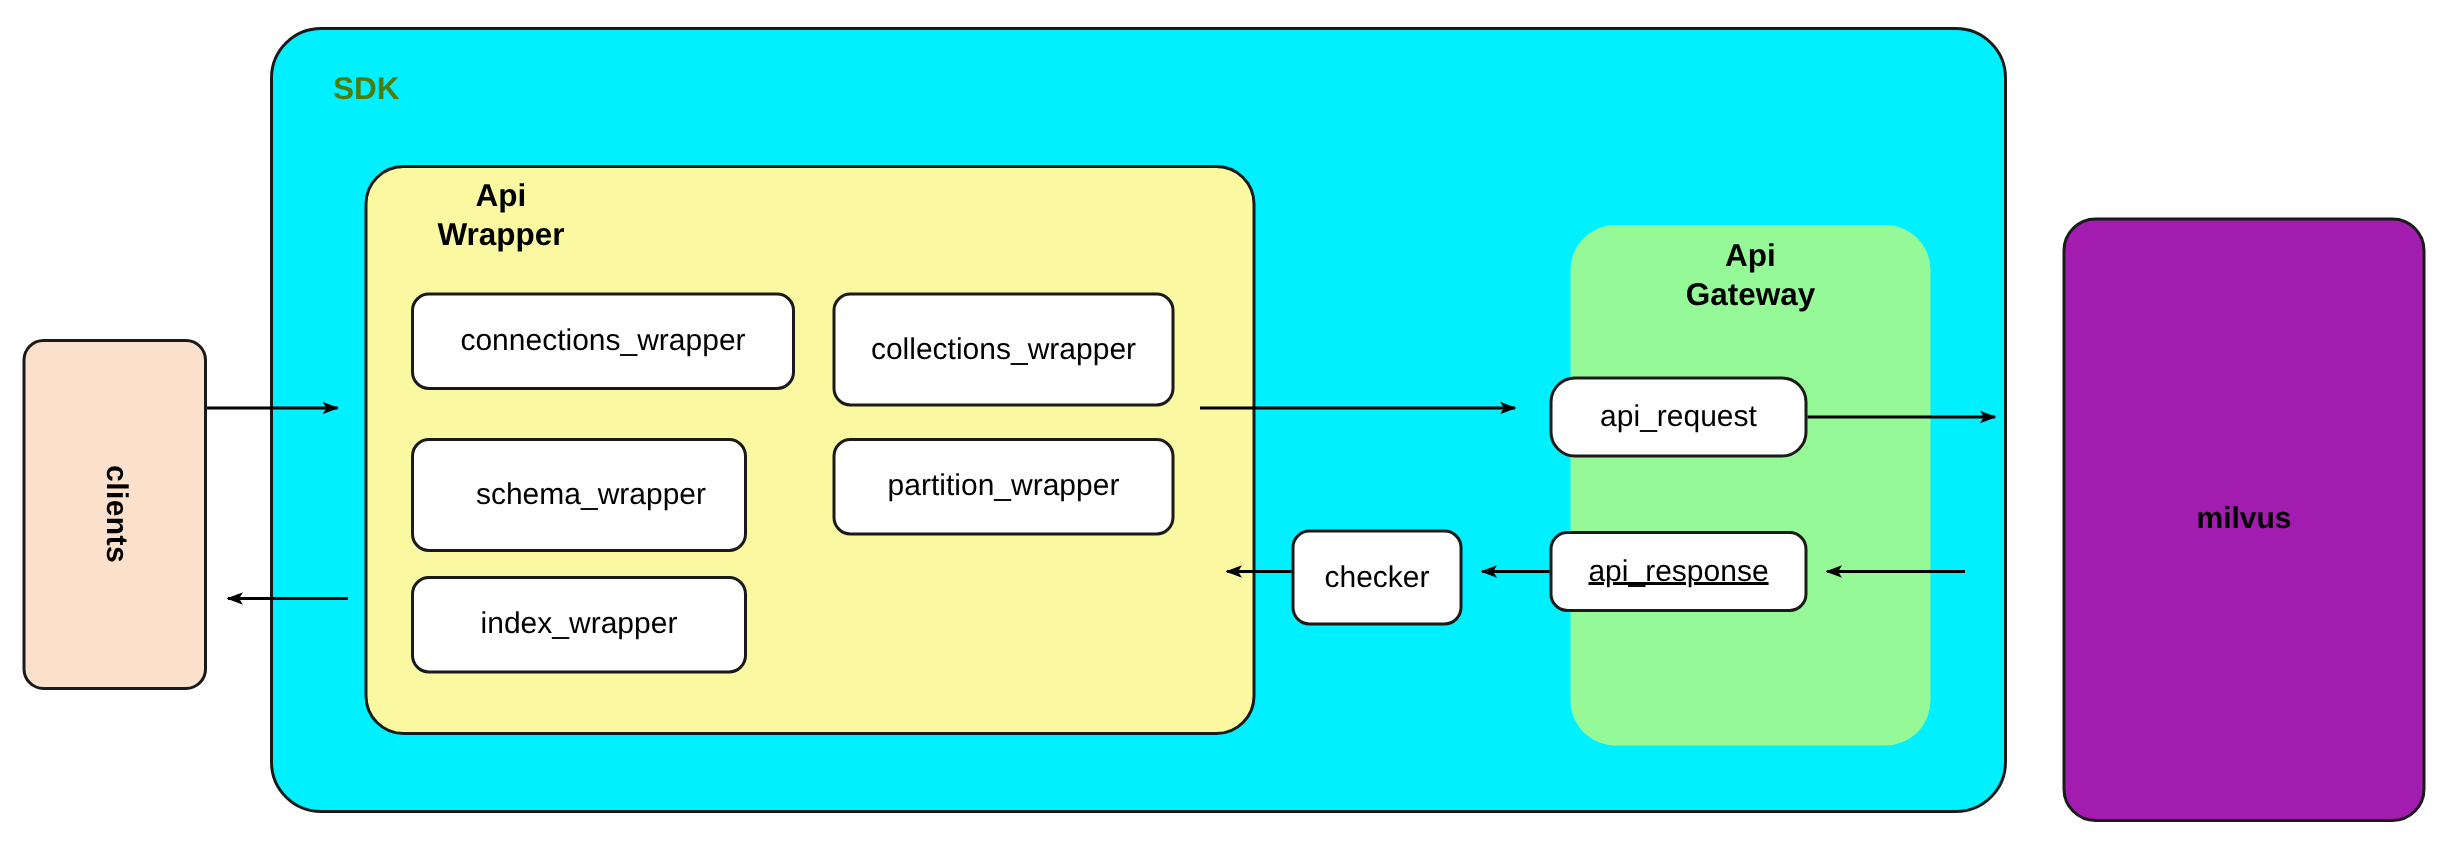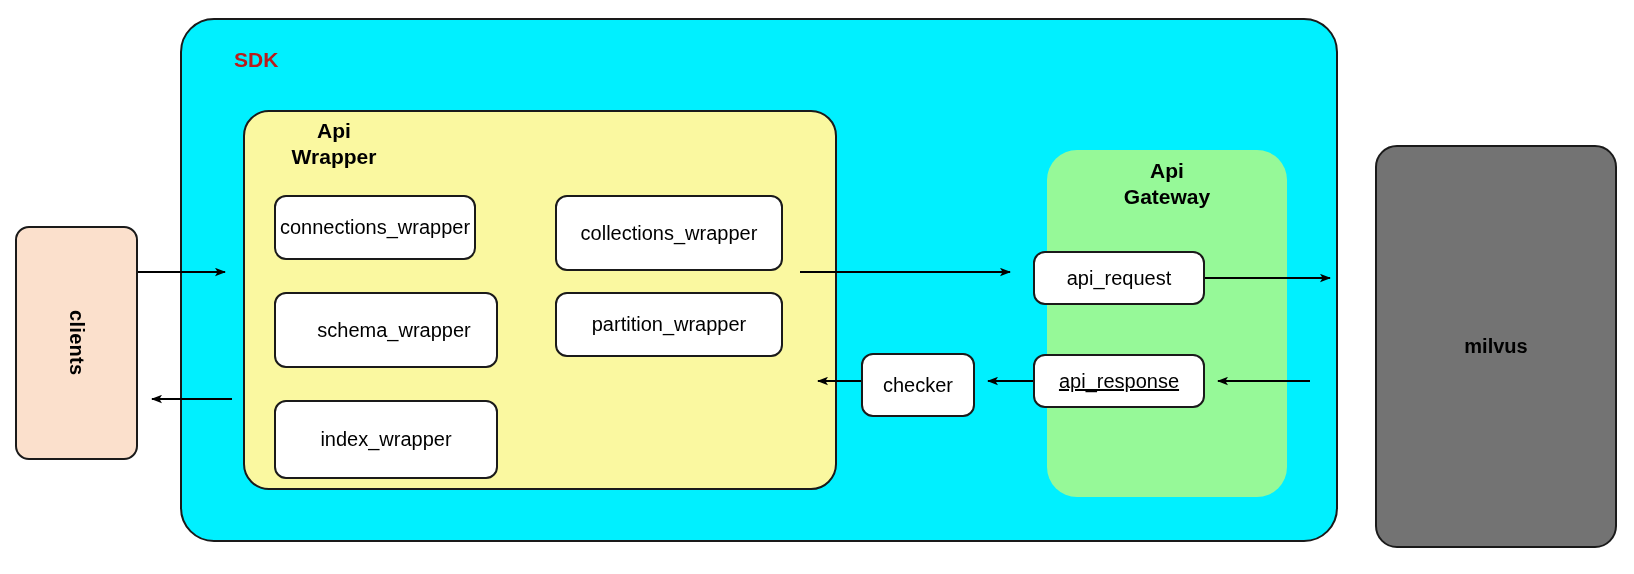--- a/index.html
+++ b/index.html
@@ -50,22 +50,21 @@
     background: #00f0ff;
     border: 2px solid #1a1a1a;
     border-radius: 34px;
     display: block;
   }
   #sdk-label {
     position: absolute;
     left: 40px; top: 28px;
     font-size: 21px;
     font-weight: bold;
-    color: #b91c1c;
-    margin-left: 12px;
+    color: #4d7c0f;
   }
 
   
   #api-wrapper-node {
     left: 243px; top: 110px;
     width: 594px; height: 380px;
     background: #faf8a0;
     border: 2px solid #1a1a1a;
     border-radius: 26px;
     display: block;
@@ -108,21 +107,21 @@
     font-weight: bold;
     line-height: 1.22;
     color: #000000;
     white-space: pre-line;
   }
 
   
   #milvus-node {
     left: 1375px; top: 145px;
     width: 242px; height: 403px;
-    background: #737373;
+    background: #a21caf;
     border: 2px solid #1a1a1a;
     border-radius: 22px;
     font-size: 20px;
     font-weight: bold;
     color: #000000;
   }
 
   
   #arrow-layer {
     position: absolute;
@@ -142,46 +141,46 @@
 
   <div class="node" id="sdk-node">
     <div id="sdk-label">SDK</div>
   </div>
 
   <div class="node" id="api-wrapper-node">
     <div id="api-wrapper-label">Api
 Wrapper</div>
   </div>
 
-  <div class="node leaf" style="left:274px; top:195px; width:202px; height:65px;">
+  <div class="node leaf" style="left:274px; top:195px; width:256px; height:65px;">
     <span>connections_wrapper</span>
   </div>
   <div class="node leaf" style="left:555px; top:195px; width:228px; height:76px;">
     <span>collections_wrapper</span>
   </div>
   <div class="node leaf" style="left:274px; top:292px; width:224px; height:76px;padding-left:16px;">
     <span>schema_wrapper</span>
   </div>
   <div class="node leaf" style="left:555px; top:292px; width:228px; height:65px;">
     <span>partition_wrapper</span>
   </div>
-  <div class="node leaf" style="left:274px; top:400px; width:224px; height:79px;">
+  <div class="node leaf" style="left:274px; top:384px; width:224px; height:65px;">
     <span>index_wrapper</span>
   </div>
 
   <div class="node leaf" style="left:861px; top:353px; width:114px; height:64px;">
     <span>checker</span>
   </div>
 
   <div class="node" id="api-gateway-node">
     <div id="api-gateway-label">Api
 Gateway</div>
   </div>
 
-  <div class="node leaf" style="left:1033px; top:251px; width:172px; height:54px;">
+  <div class="node leaf" style="left:1033px; top:251px; width:172px; height:54px;border-radius:17px;">
     <span>api_request</span>
   </div>
   <div class="node leaf" style="left:1033px; top:354px; width:172px; height:54px;text-decoration:underline;">
     <span>api_response</span>
   </div>
 
   <div class="node" id="milvus-node">
     <span>milvus</span>
   </div>
 

